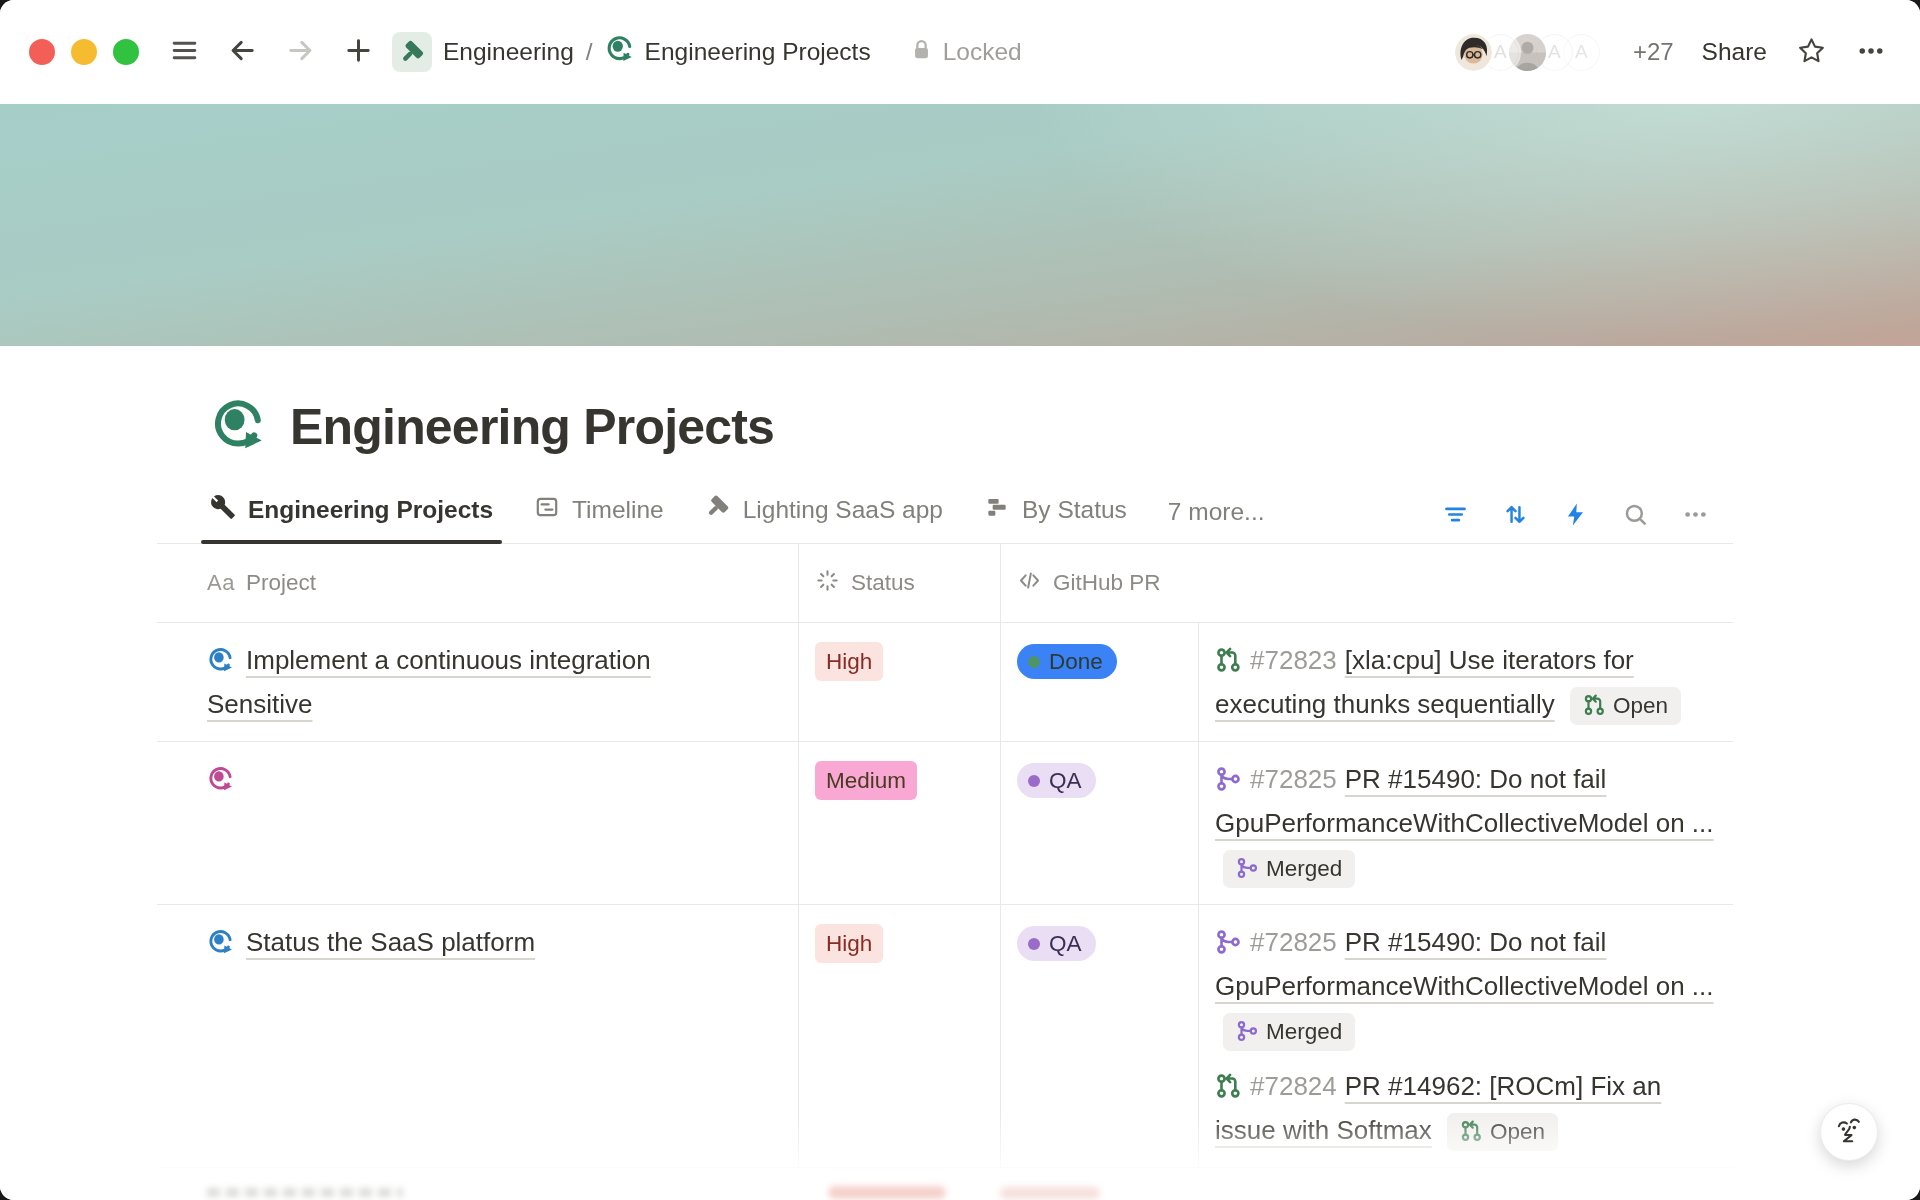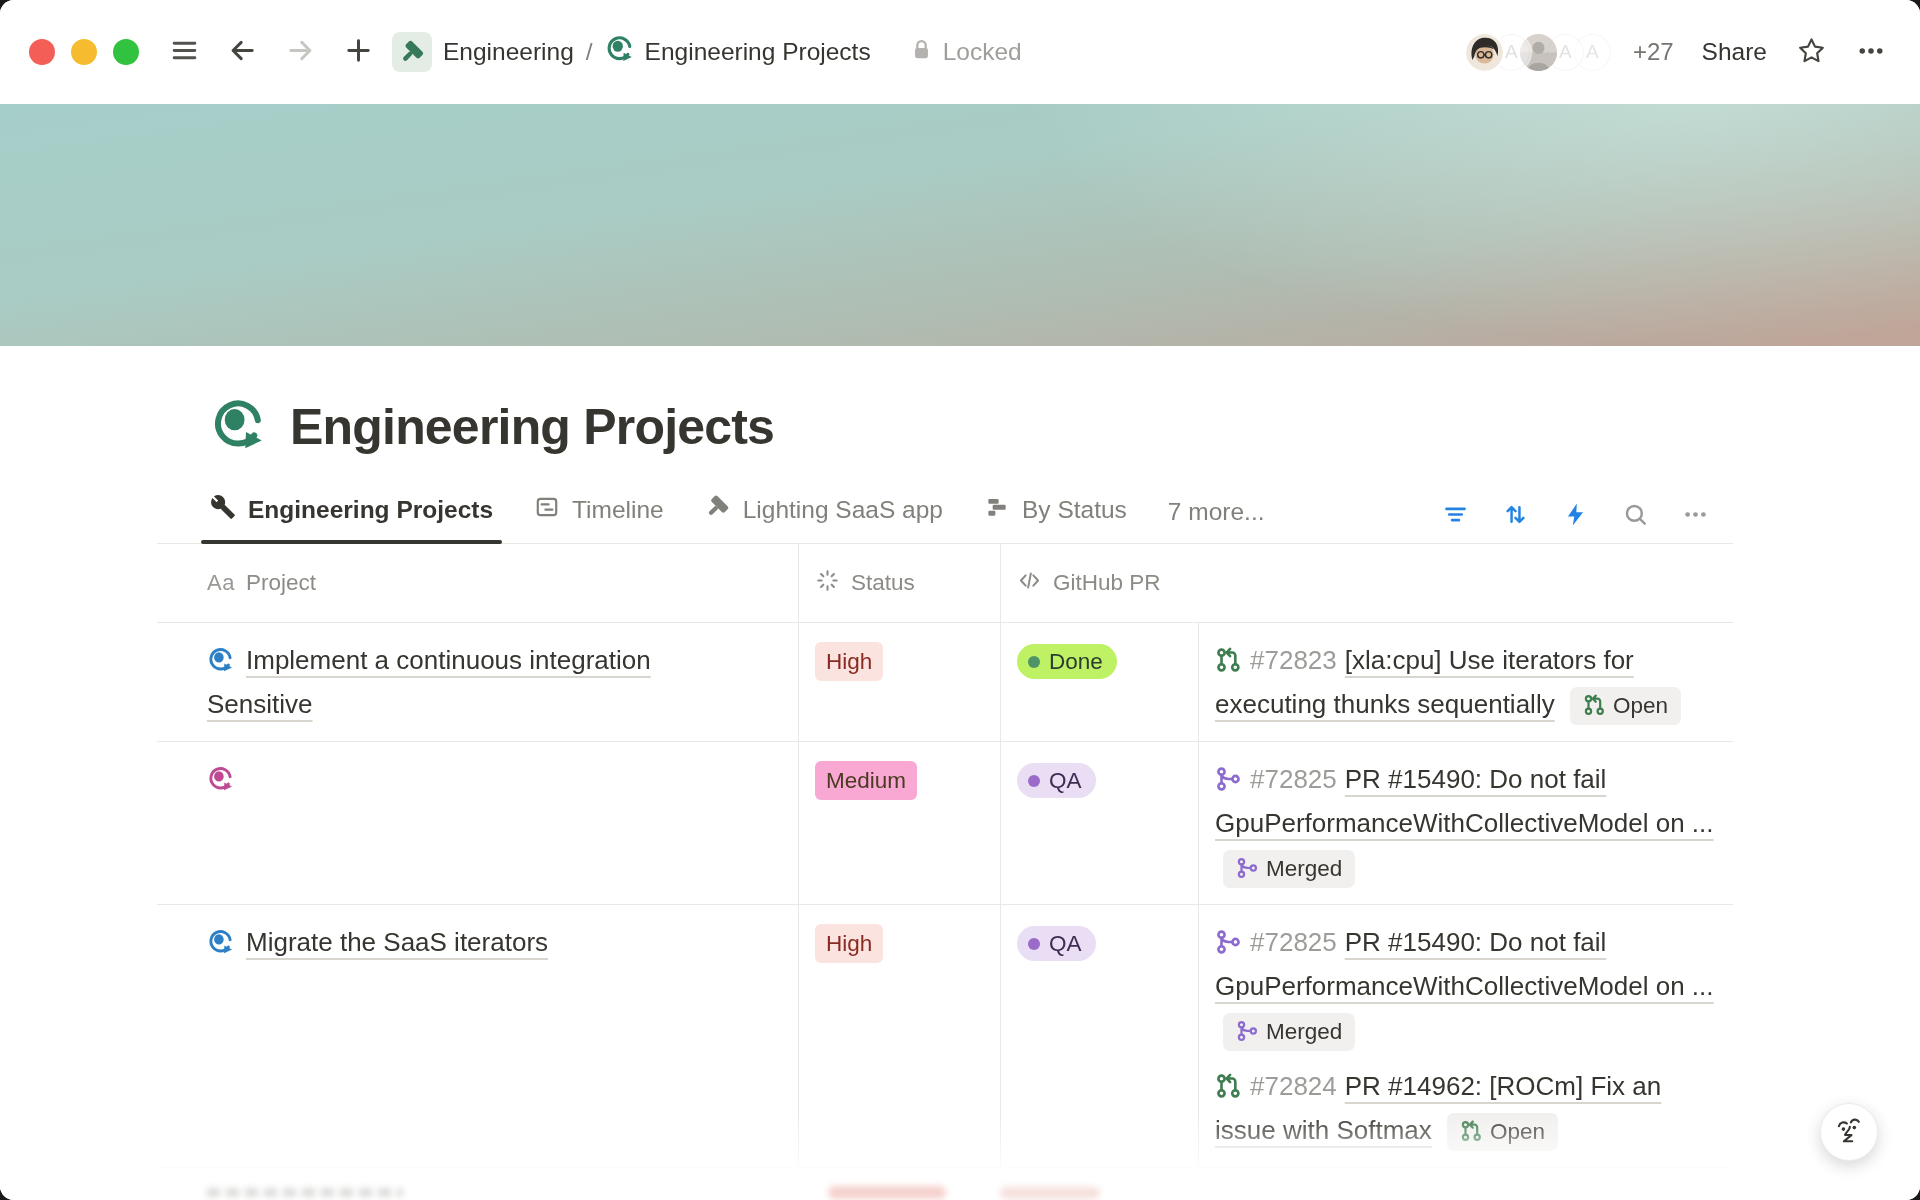--- a/index.html
+++ b/index.html
@@ -26,21 +26,21 @@
   .locked svg{width:25px;height:25px;color:#b4b2ae;}
   .tright{margin-left:auto;display:flex;align-items:center;}
   .avatars{display:flex;align-items:center;}
   .avatar{width:41px;height:41px;border-radius:50%;border:2.5px solid #fff;background:#fff;display:flex;align-items:center;justify-content:center;font-size:19px;color:#c9c7c3;box-sizing:border-box;overflow:hidden;}
   .avatar + .avatar{margin-left:-14px;}
   .av1{z-index:5;position:relative;}
   .av2{z-index:4;position:relative;opacity:.55;box-shadow:0 0 0 1px #eceae8 inset;}
   .av3{z-index:3;position:relative;opacity:.6;}
   .av4{z-index:2;position:relative;opacity:.5;box-shadow:0 0 0 1px #eceae8 inset;}
   .av5{z-index:1;position:relative;opacity:.45;box-shadow:0 0 0 1px #eceae8 inset;}
-  .overflow{font-size:24px;color:#76746f;margin-left:20px;}
+  .overflow{font-size:24px;color:#76746f;margin-left:31px;}
   .share{font-size:24.5px;color:#37352f;margin-left:28px;background:none;border:none;padding:0;cursor:pointer;font-family:inherit;}
   .star-btn{margin-left:30px;color:#4a4945;}
   .star-btn svg{width:29px;height:29px;}
   .dots-btn{margin-left:30px;color:#4a4945;}
   .dots-btn svg{width:30px;height:30px;}
 
   
   .cover{height:242px;background:
       radial-gradient(1100px 420px at 88% -5%, rgba(210,233,226,.6), rgba(210,233,226,0) 60%),
       radial-gradient(900px 420px at 100% 110%, rgba(197,160,144,.45), rgba(197,160,144,0) 60%),
@@ -323,21 +323,21 @@
         <span class="rowicon" style="color: rgb(46, 128, 198);"><svg viewBox="0 0 24 24">
               <path d="M18.3 16.3 A8.3 8.3 0 1 1 19.8 10" fill="none" stroke="currentColor" stroke-width="2.5" stroke-linecap="round"></path>
               <ellipse cx="10.2" cy="9.8" rx="4.1" ry="4.4" fill="currentColor"></ellipse>
               <path d="M14.6 21.6 L21.4 18.4 L14.9 14.9 Z" fill="currentColor"></path>
             </svg></span><span class="rowlink">Implement a continuous integration Sensitive</span>
       </div>
       <div class="td">
         <span class="pill" style="background: rgb(251, 227, 224); color: rgb(138, 43, 34);">High</span>
       </div>
       <div class="td">
-        <span class="pill capsule" style="background: #bef264; color: rgb(43, 59, 49); text-align: right;"><span class="dot" style="background: rgb(78, 148, 103);"></span><span>Done</span></span>
+        <span class="pill capsule" style="background: #3b82f6; color: rgb(43, 59, 49); text-align: right;"><span class="dot" style="background: rgb(78, 148, 103);"></span><span>Done</span></span>
       </div>
       <div class="td">
         <div class="prline">
           <span class="pr-ic" style="color: rgb(61, 125, 79);"><svg viewBox="0 0 16 16" fill="none" stroke="currentColor" stroke-width="1.6" stroke-linecap="round">
                 <circle cx="4" cy="3.5" r="1.9"></circle>
                 <circle cx="4" cy="12.5" r="1.9"></circle>
                 <circle cx="12.5" cy="12.5" r="1.9"></circle>
                 <path d="M4 5.4 V10.6 M9.3 1.2 L7.1 3.4 L9.3 5.6 M8 3.4 h2.6 a1.9 1.9 0 0 1 1.9 1.9 V10.6"></path>
               </svg></span><span class="prnum">#72823</span><span class="rowlink">[xla:cpu] Use iterators for executing thunks sequentially</span>
           <span class="badge"><span class="b-ic" style="color: rgb(61, 125, 79);"><svg viewBox="0 0 16 16" fill="none" stroke="currentColor" stroke-width="1.6" stroke-linecap="round">
@@ -381,21 +381,21 @@
         </div>
       </div>
     </div>
 
     <div class="trow">
       <div class="td project">
         <span class="rowicon" style="color: rgb(46, 128, 198);"><svg viewBox="0 0 24 24">
               <path d="M18.3 16.3 A8.3 8.3 0 1 1 19.8 10" fill="none" stroke="currentColor" stroke-width="2.5" stroke-linecap="round"></path>
               <ellipse cx="10.2" cy="9.8" rx="4.1" ry="4.4" fill="currentColor"></ellipse>
               <path d="M14.6 21.6 L21.4 18.4 L14.9 14.9 Z" fill="currentColor"></path>
-            </svg></span><span class="rowlink">Migrate the SaaS iterators</span>
+            </svg></span><span class="rowlink">Status the SaaS platform</span>
       </div>
       <div class="td">
         <span class="pill" style="background: rgb(251, 227, 224); color: rgb(138, 43, 34);">High</span>
       </div>
       <div class="td">
         <span class="pill capsule" style="background: rgb(233, 222, 244); color: rgb(63, 45, 84);"><span class="dot" style="background: rgb(154, 107, 201);"></span><span>QA</span></span>
       </div>
       <div class="td">
         <div class="prline">
           <span class="pr-ic" style="color: rgb(141, 107, 206);"><svg viewBox="0 0 16 16" fill="none" stroke="currentColor" stroke-width="1.6" stroke-linecap="round">

